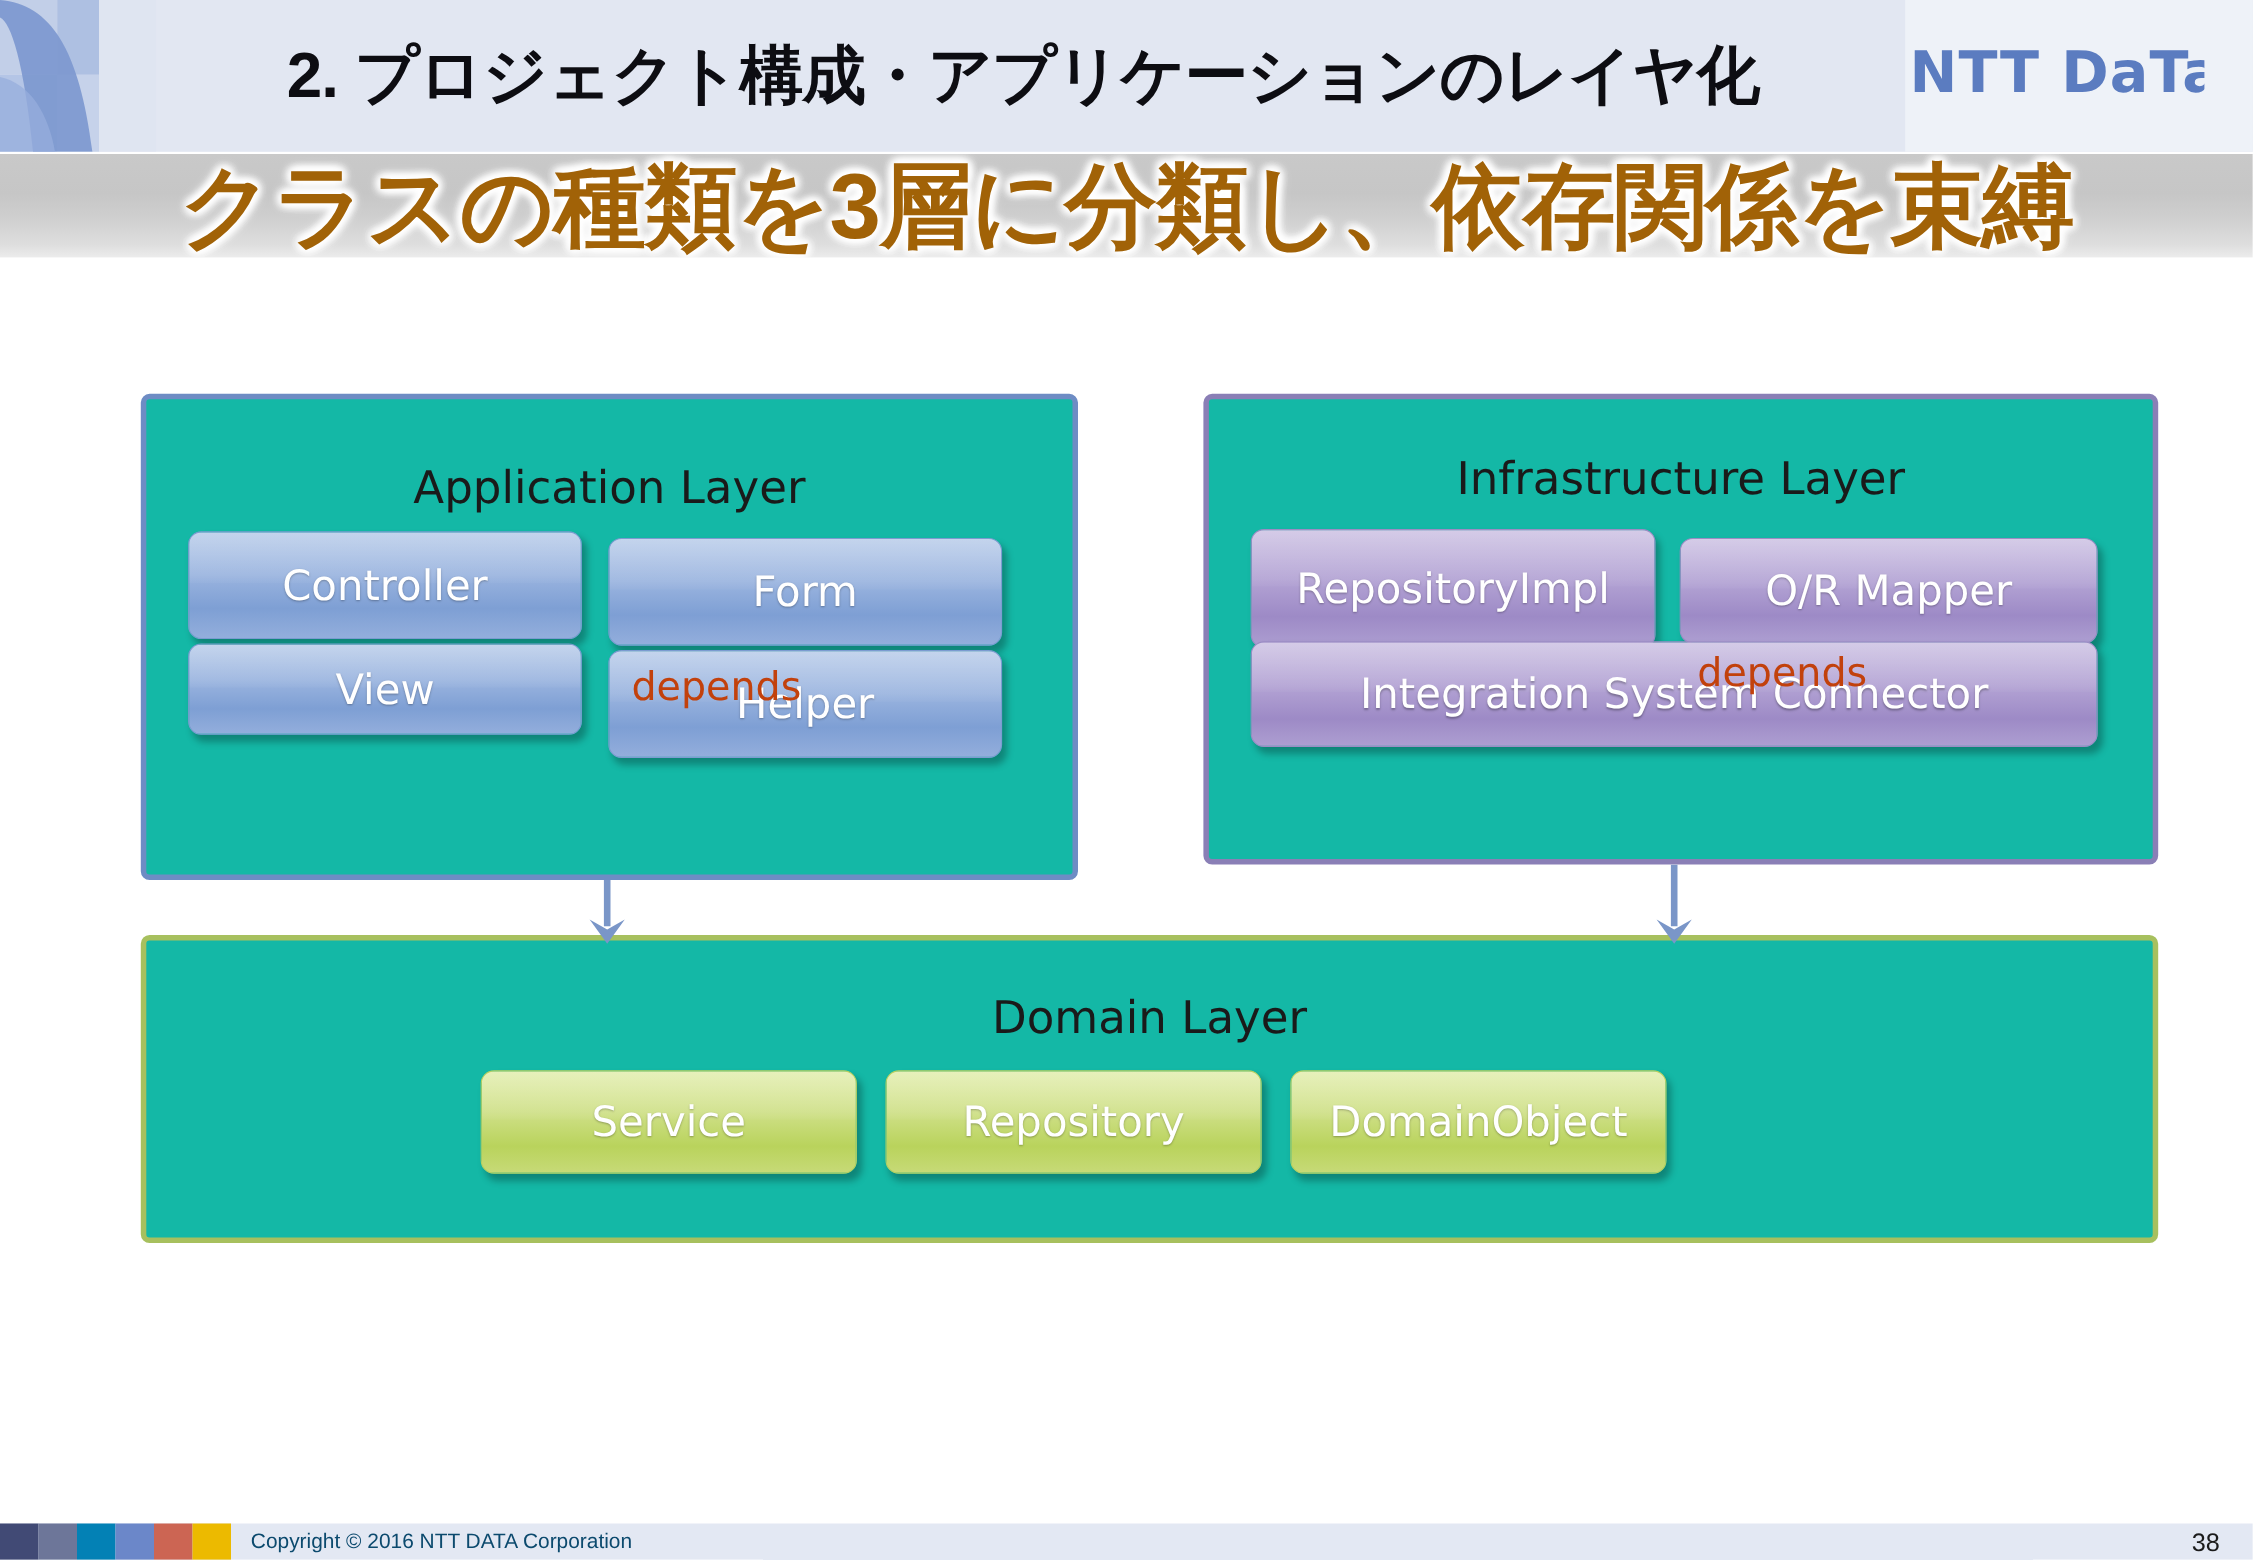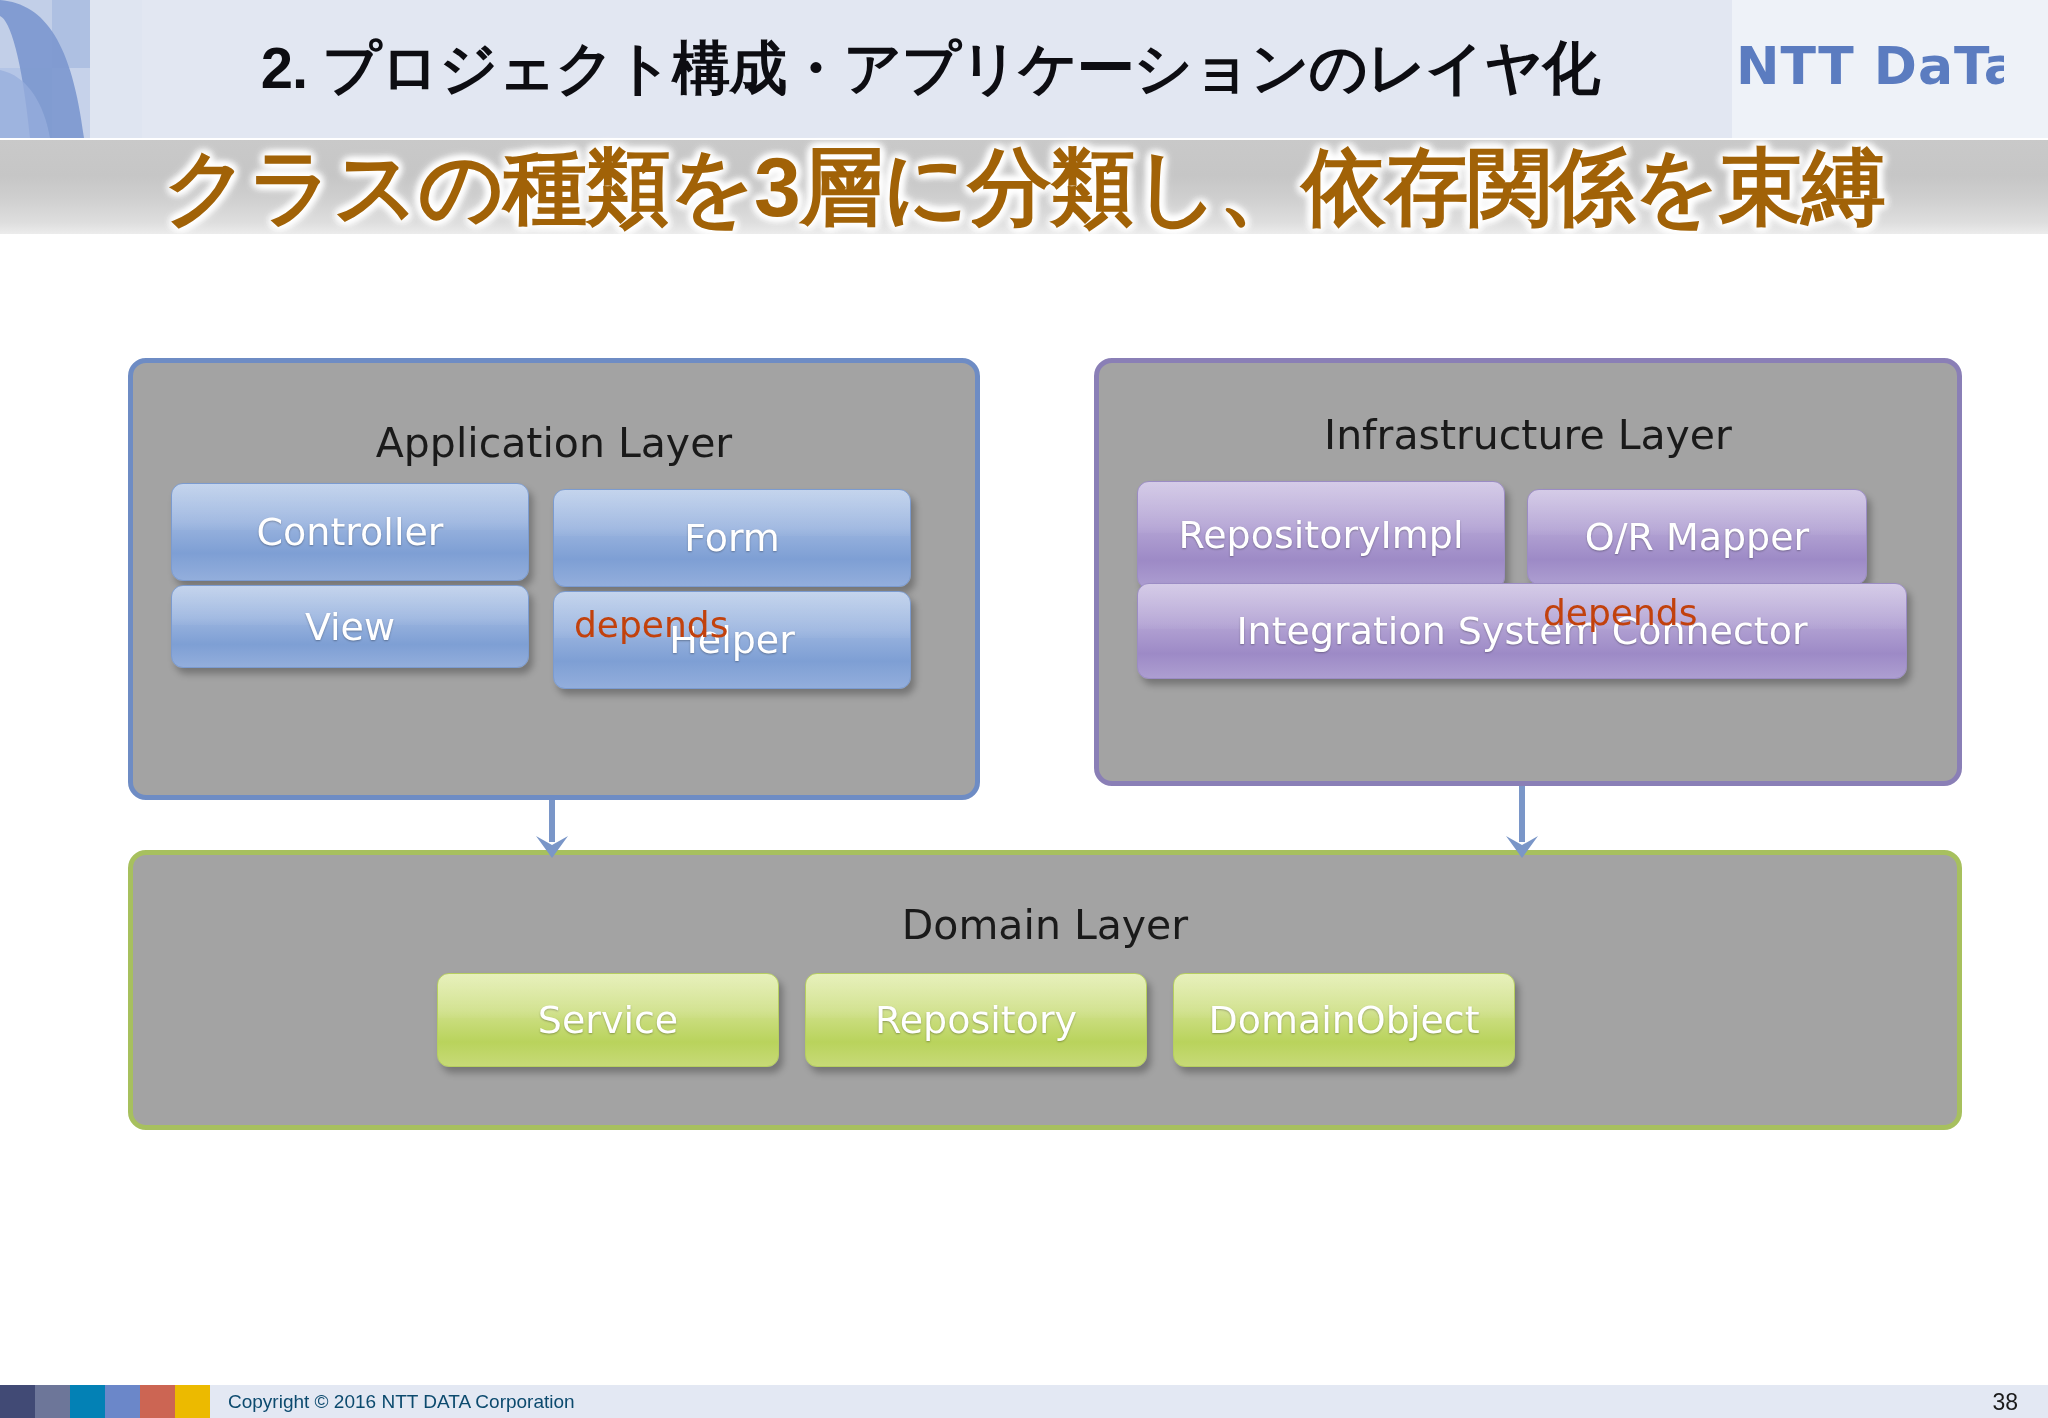--- a/index.html
+++ b/index.html
@@ -57,24 +57,24 @@
       0 0 10px #fff, 0 0 10px #fff, 0 0 14px #fff,
       2px 2px 8px #fff, -2px -2px 8px #fff,
       2px -2px 8px #fff, -2px 2px 8px #fff;
   }
 
   
   .diagram{position:absolute;left:0;top:234px;width:2048px;height:1110px;}
 
   .layerbox{
     position:absolute;
-    background:#a3a3a3;
+    background:#14b8a6;
     border-style:solid;
     border-width:5px;
-    border-radius:18px;
+    border-radius:8px;
     box-sizing:border-box;
     text-decoration:underline;
   }
   .layerbox.app{
     left:128px;top:124px;width:852px;height:442px;
     border-color:#6e8cc4;
   }
   .layerbox.infra{
     left:1094px;top:124px;width:868px;height:428px;
     border-color:#8a7fb6;
@@ -126,21 +126,21 @@
   }
 
   
   .c-controller{left:38px;top:120px;width:358px;height:98px;}
   .c-form{left:420px;top:126px;width:358px;height:98px;}
   .c-view{left:38px;top:222px;width:358px;height:83px;}
   .c-helper{left:420px;top:228px;width:358px;height:98px;}
 
   
   .c-repoimpl{left:38px;top:118px;width:368px;height:108px;}
-  .c-ormapper{left:428px;top:126px;width:340px;height:96px;}
+  .c-ormapper{left:428px;top:126px;width:380px;height:96px;}
   .c-iscon{left:38px;top:220px;width:770px;height:96px;}
 
   
   .c-service{left:304px;top:118px;width:342px;height:94px;}
   .c-repository{left:672px;top:118px;width:342px;height:94px;}
   .c-domainobject{left:1040px;top:118px;width:342px;height:94px;}
 
   
   .arrow{position:absolute;}
   .arrow svg{display:block;}

